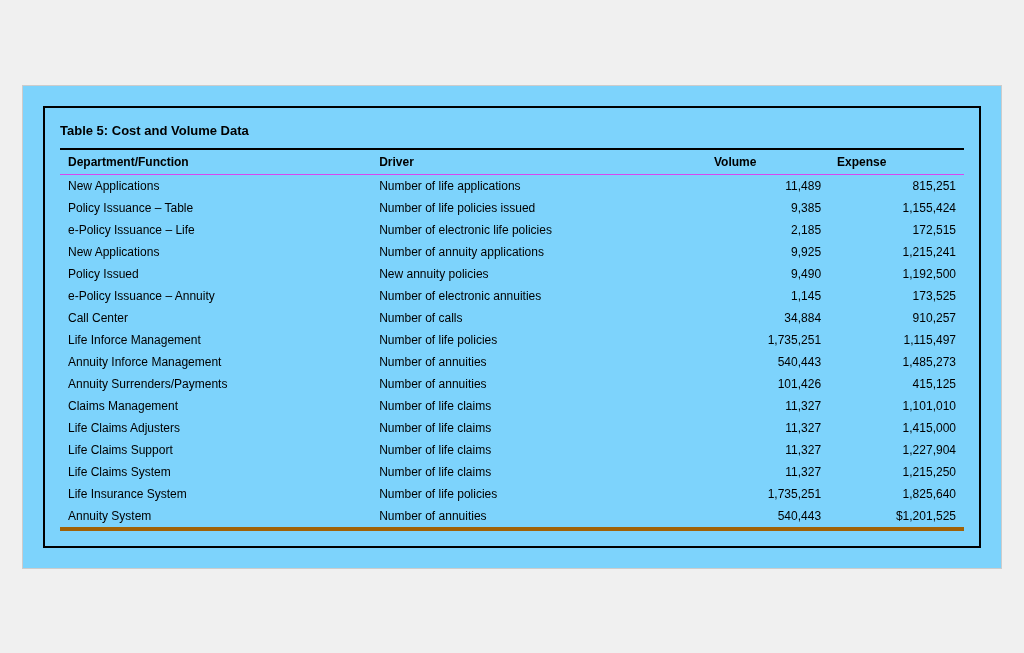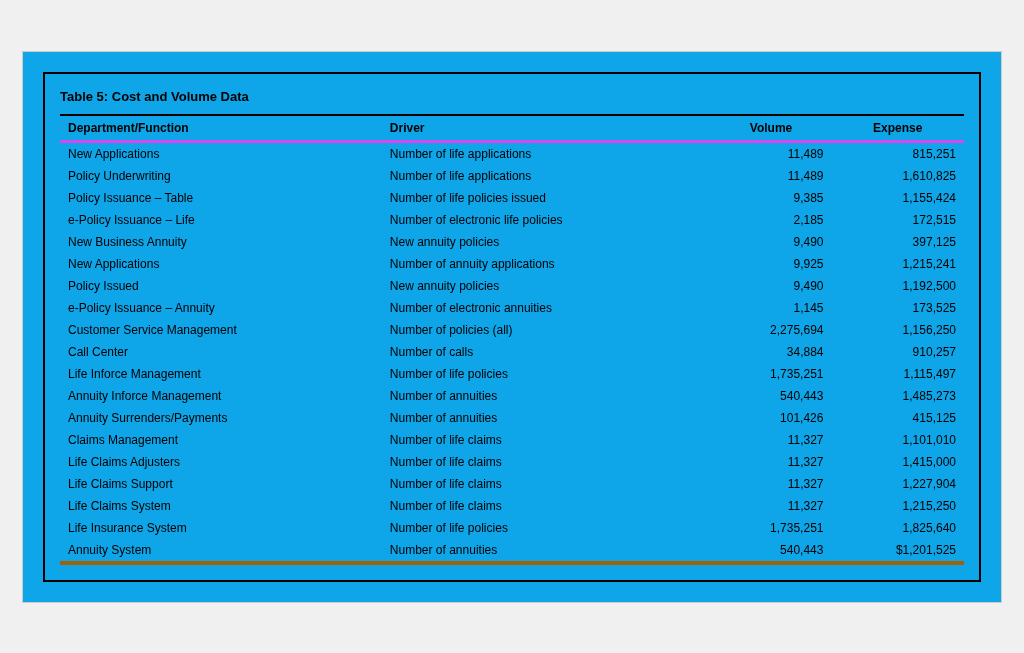--- a/index.html
+++ b/index.html
@@ -11,21 +11,21 @@
     body {
       background: #f0f0f0;
       display: flex;
       justify-content: center;
       align-items: center;
       min-height: 100vh;
       font-family: Arial, sans-serif;
     }
 
     .page-wrapper {
-      background: #0ea5e9;
+      background: #7dd3fc;
       width: 980px;
       padding: 20px;
       border: 1px solid #cccccc;
     }
 
     .table-title {
       font-size: 13px;
       font-weight: bold;
       margin-bottom: 10px;
       color: #000;
@@ -35,26 +35,26 @@
       width: 100%;
       border-collapse: collapse;
       font-size: 12px;
       color: #000;
     }
 
     thead tr th {
       font-weight: bold;
       padding: 5px 8px;
       border-top: 2px solid #000;
-      border-bottom: 3px solid #d946ef;
+      border-bottom: 1px solid #d946ef;
       text-align: left;
     }
 
     thead tr th.right {
-      text-align: center;
+      text-align: left;
     }
 
     tbody tr td {
       padding: 4px 8px;
       border-bottom: none;
     }
 
     tbody tr td.right {
       text-align: right;
     }
@@ -84,66 +84,48 @@
         </tr>
       </thead>
       <tbody id="table-body">
           <tr>
             <td>New Applications</td>
             <td>Number of life applications</td>
             <td class="right">11,489</td>
             <td class="right">815,251</td>
           </tr>
           <tr>
-            <td>Policy Underwriting</td>
-            <td>Number of life applications</td>
-            <td class="right">11,489</td>
-            <td class="right">1,610,825</td>
-          </tr>
-          <tr>
             <td>Policy Issuance – Table</td>
             <td>Number of life policies issued</td>
             <td class="right">9,385</td>
             <td class="right">1,155,424</td>
           </tr>
           <tr>
             <td>e-Policy Issuance – Life</td>
             <td>Number of electronic life policies</td>
             <td class="right">2,185</td>
             <td class="right">172,515</td>
-          </tr>
-          <tr>
-            <td>New Business Annuity</td>
-            <td>New annuity policies</td>
-            <td class="right">9,490</td>
-            <td class="right">397,125</td>
           </tr>
           <tr>
             <td>New Applications</td>
             <td>Number of annuity applications</td>
             <td class="right">9,925</td>
             <td class="right">1,215,241</td>
           </tr>
           <tr>
             <td>Policy Issued</td>
             <td>New annuity policies</td>
             <td class="right">9,490</td>
             <td class="right">1,192,500</td>
           </tr>
           <tr>
             <td>e-Policy Issuance – Annuity</td>
             <td>Number of electronic annuities</td>
             <td class="right">1,145</td>
             <td class="right">173,525</td>
-          </tr>
-          <tr>
-            <td>Customer Service Management</td>
-            <td>Number of policies (all)</td>
-            <td class="right">2,275,694</td>
-            <td class="right">1,156,250</td>
           </tr>
           <tr>
             <td>Call Center</td>
             <td>Number of calls</td>
             <td class="right">34,884</td>
             <td class="right">910,257</td>
           </tr>
           <tr>
             <td>Life Inforce Management</td>
             <td>Number of life policies</td>

